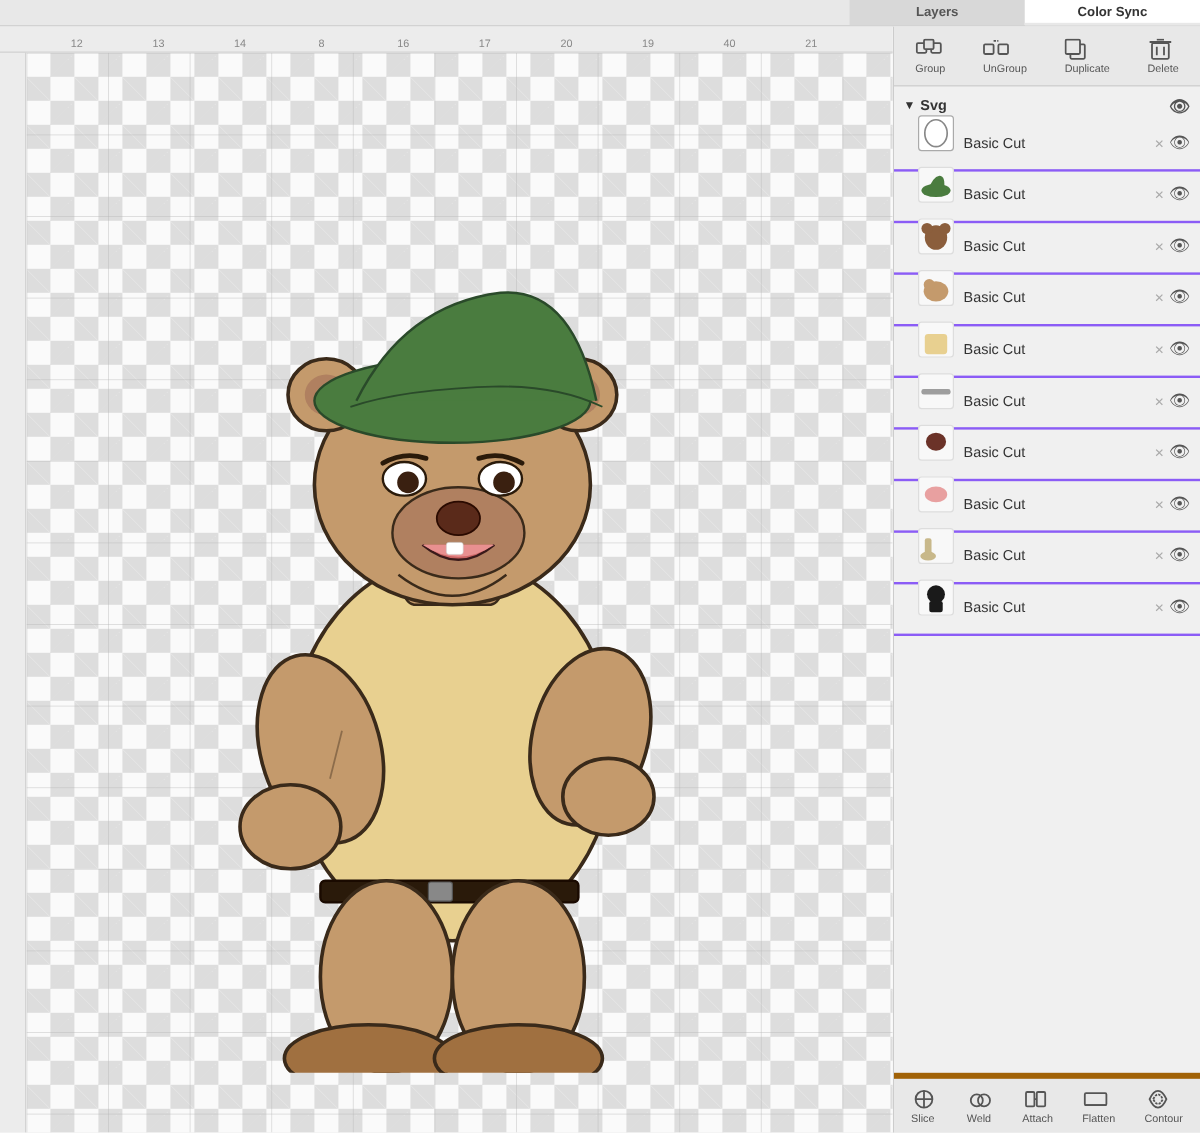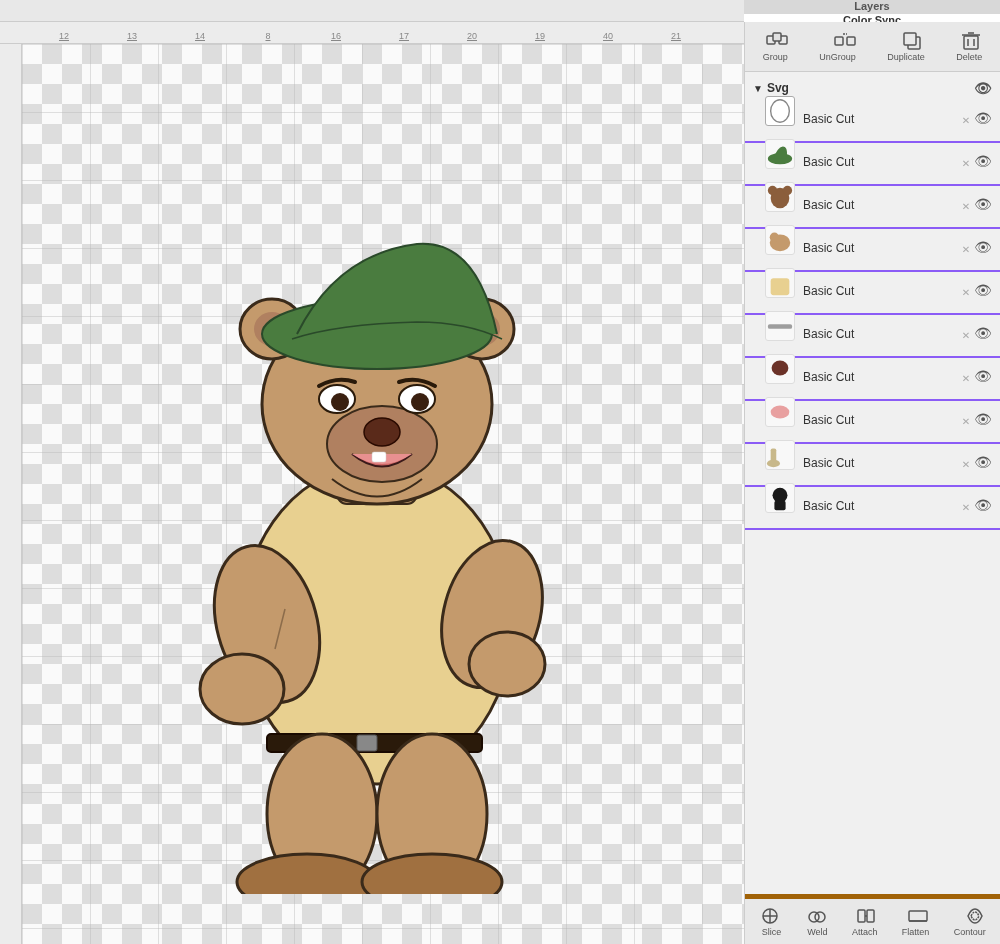--- a/index.html
+++ b/index.html
@@ -15,22 +15,21 @@
     .top-bar-left {
       flex: 1;
       display: flex;
       align-items: center;
       padding: 0 8px;
       font-size: 11px;
       color: #555;
     }
     .tab-group {
       display: flex;
-      width: 256px;
-      flex-direction: column;
+      width: 292px;
     }
     .tab {
       flex: 1;
       display: flex;
       align-items: center;
       justify-content: center;
       font-size: 11px;
       font-weight: 600;
       cursor: pointer;
       border-bottom: 2px solid transparent;
@@ -70,21 +69,20 @@
       padding-bottom: 2px;
       padding-left: 30px;
       position: absolute;
       top: 0; left: 0; right: 0;
     }
     .ruler-mark {
       font-size: 9px;
       color: #888;
       width: 68px;
       text-align: center;
-      text-decoration: underline;
     }
 
     
     .ruler-v {
       width: 22px;
       background: #ececec;
       border-right: 1px solid #ccc;
       position: absolute;
       top: 22px; left: 0; bottom: 0;
     }
@@ -149,21 +147,21 @@
       justify-content: space-around;
       align-items: center;
       padding: 4px 2px;
       background: #e8e8e8;
       border-bottom: 1px solid #ccc;
       height: 50px;
     }
     .toolbar-btn {
       display: flex;
       flex-direction: column;
-      align-items: flex-end;
+      align-items: flex-start;
       cursor: pointer;
       padding: 4px 6px;
       border-radius: 4px;
       font-size: 9px;
       color: #555;
       gap: 2px;
     }
     .toolbar-icon {
       width: 22px;
       height: 18px;

